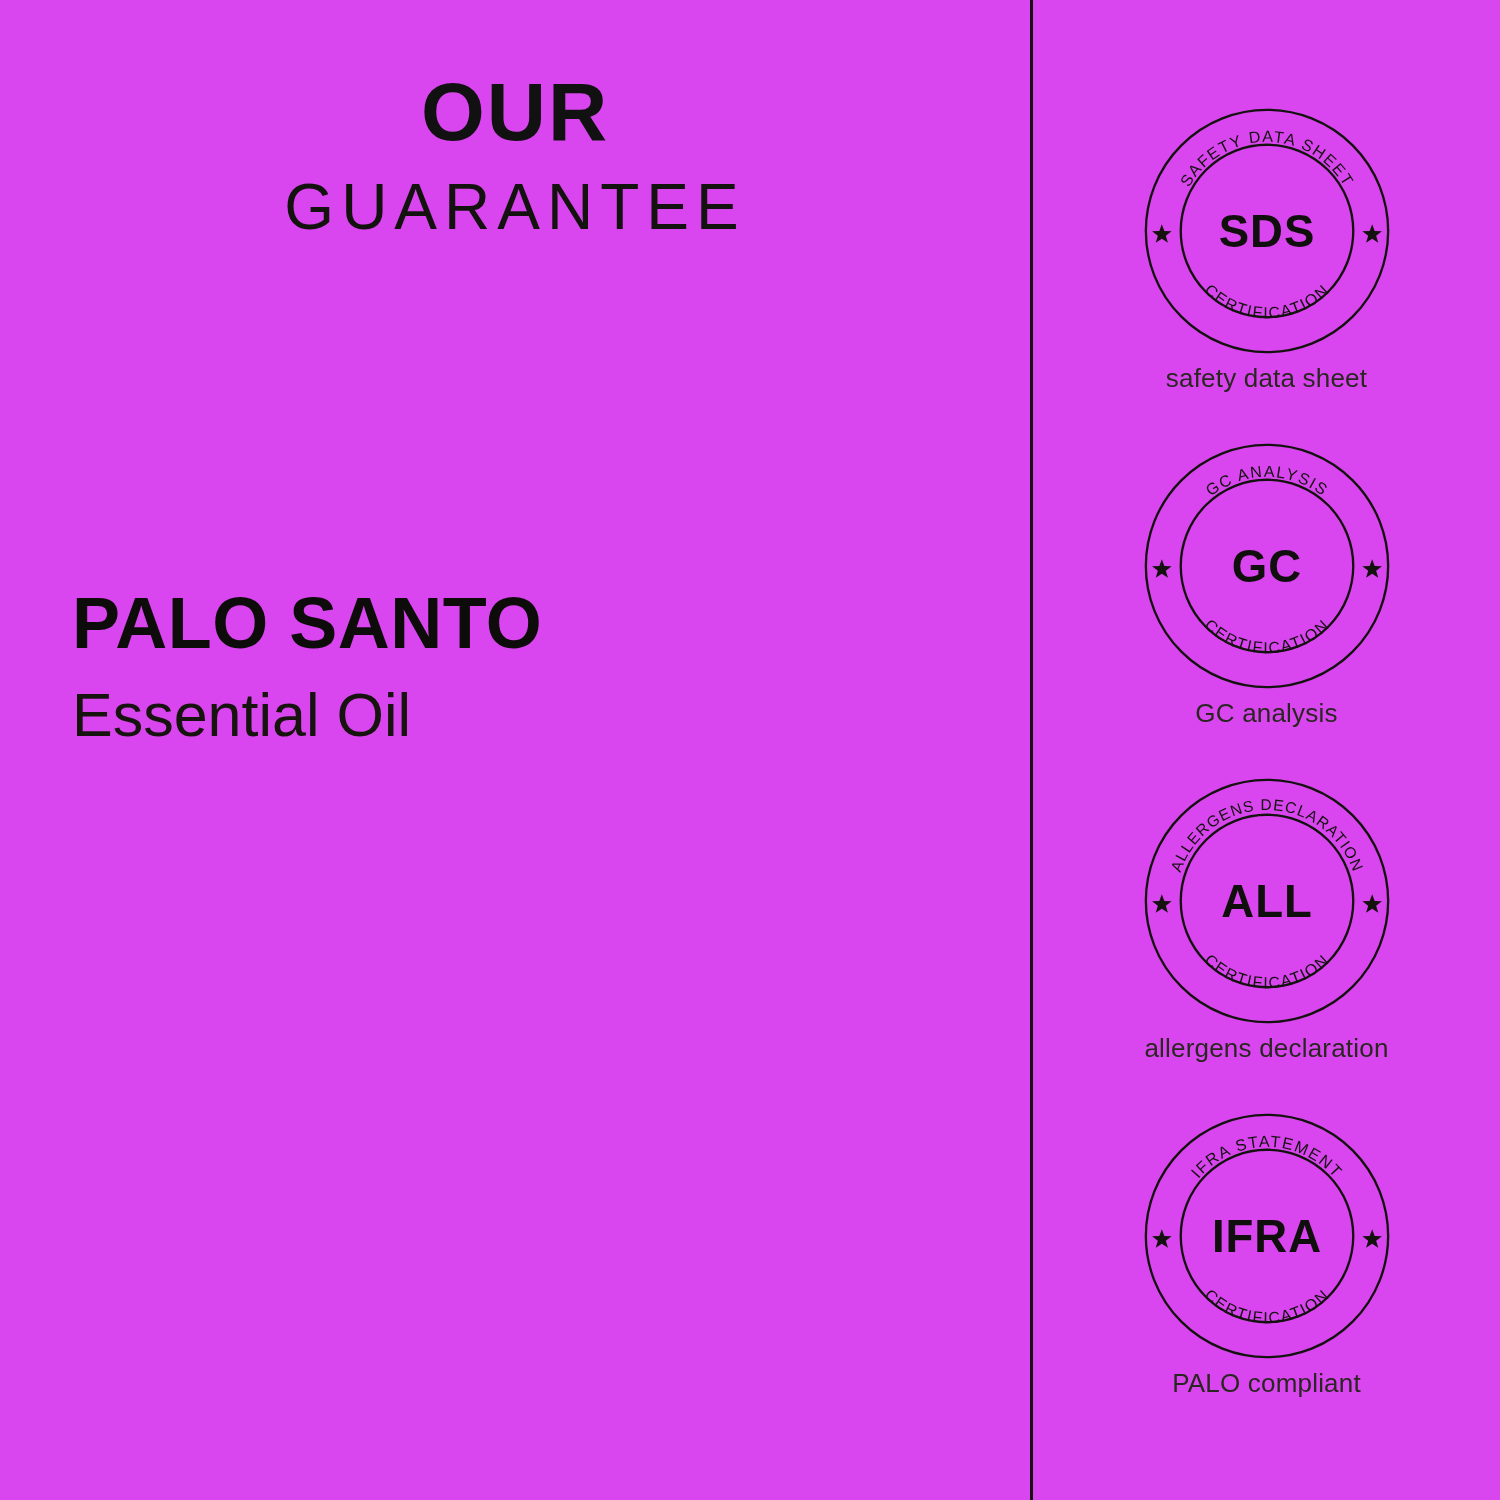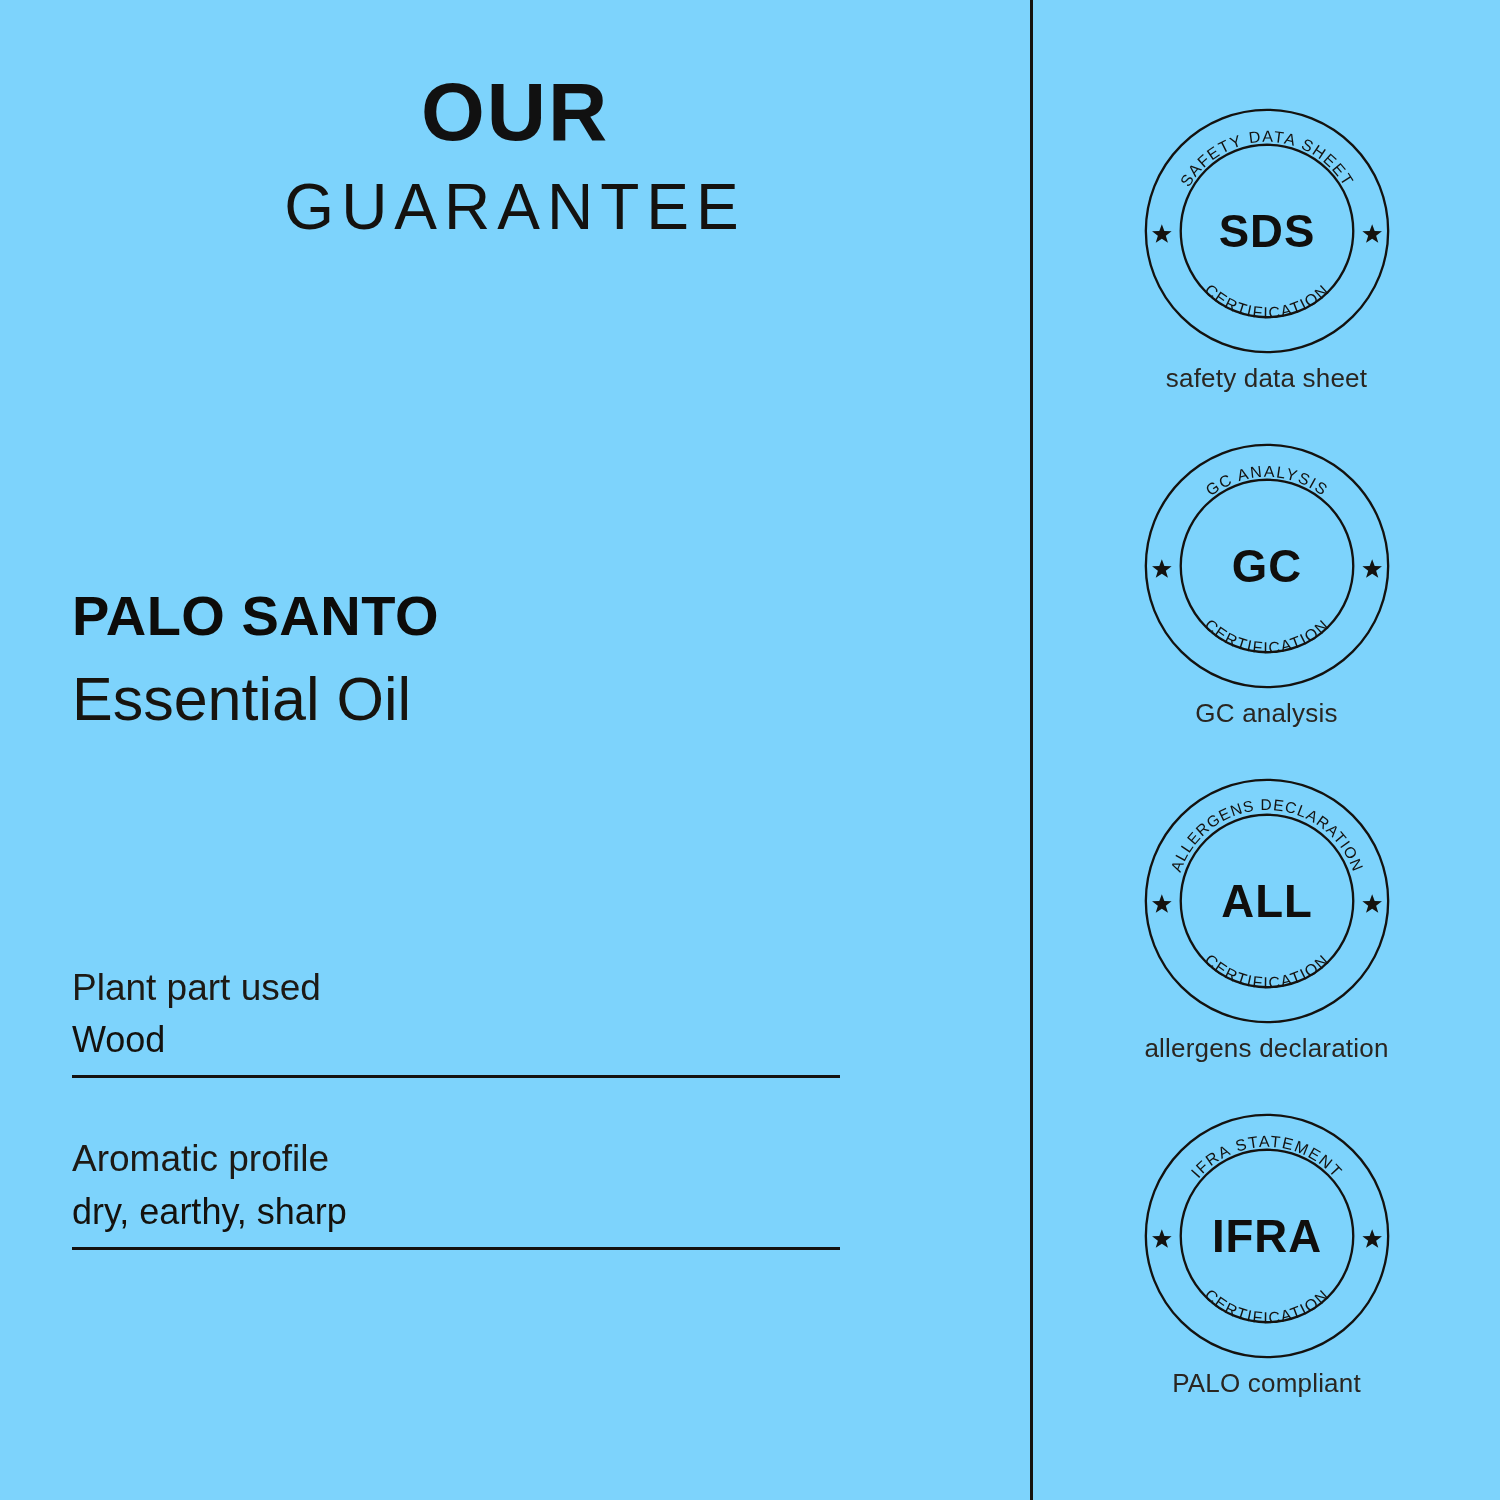--- a/index.html
+++ b/index.html
@@ -11,21 +11,21 @@
     height: 1500px;
     background: #E6E0D6;
     font-family: "Liberation Sans", sans-serif;
     color: #1a1a1a;
     overflow: hidden;
   }
   #page {
     position: relative;
     width: 1500px;
     height: 1500px;
-    background: #7dd3fc;
+    background: #d946ef;
     overflow: hidden;
   }
 
   
   .divider {
     position: absolute;
     top: 0;
     width: 3px;
     height: 1500px;
     background: #15130f;
@@ -74,21 +74,21 @@
     display: block;
     font-size: 42px;
     font-weight: 400;
     letter-spacing: 0.2px;
     color: #17140f;
     line-height: 1.1;
   }
   #product-name {
     display: block;
     margin-top: 22px;
-    font-size: 56px;
+    font-size: 72px;
     font-weight: 700;
     letter-spacing: 0.5px;
     line-height: 1.02;
     color: #0d0c0a;
   }
   #product-type {
     display: block;
     margin-top: 22px;
     font-size: 61px;
     font-weight: 400;
@@ -187,35 +187,20 @@
     <div id="header-block">
       <span id="header-title">OUR</span>
       <span id="header-subtitle">GUARANTEE</span>
     </div>
 
     <div id="product-block">
       <span id="product-name">PALO SANTO</span>
       <span id="product-type">Essential Oil</span>
     </div>
 
-    <div id="specs-block">
-
-      <div class="spec-row">
-        <span class="spec-label">Plant part used</span>
-        <span class="spec-value">Wood</span>
-        <div class="spec-underline"></div>
-      </div>
-
-      <div class="spec-row">
-        <span class="spec-label">Aromatic profile</span>
-        <span class="spec-value">dry, earthy, sharp</span>
-        <div class="spec-underline"></div>
-      </div>
-
-    </div>
   </div>
 
   <div id="right-panel">
 
     <div class="badge-item" style="top:105px;">
       <svg class="badge-seal" viewBox="0 0 260 260">
         <defs>
           <path id="arcTop0" d="M 38 130 A 92 92 0 0 1 222 130"></path>
           <path id="arcBot0" d="M 40 130 A 90 90 0 0 0 220 130"></path>
         </defs>

